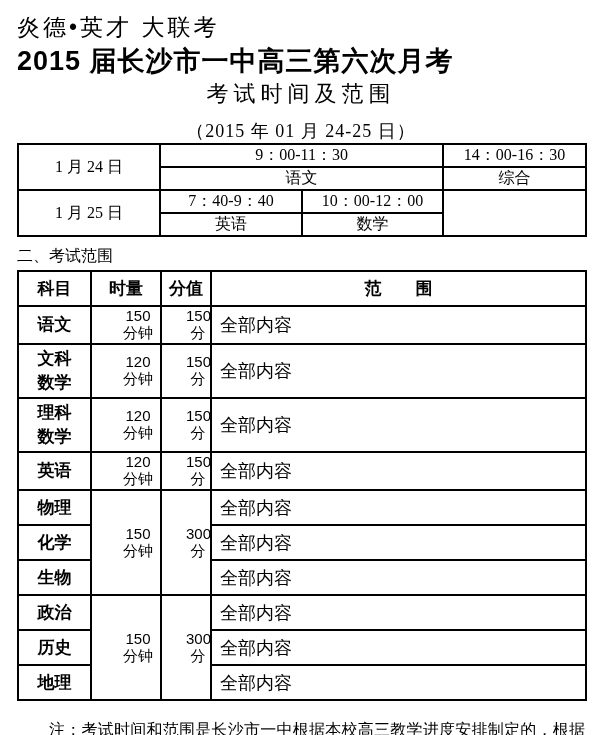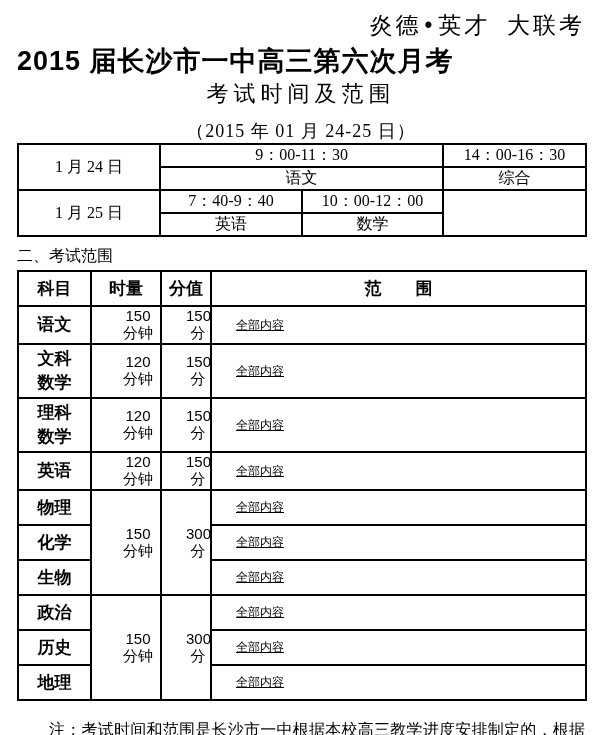--- a/index.html
+++ b/index.html
@@ -6,22 +6,22 @@
   html,body { background:#ffffff; }
   body {
     width:602px; height:735px;
     font-family:"Liberation Serif","DejaVu Serif",serif;
     color:#000;
     overflow:hidden;
   }
   .page { width:602px; padding:12px 17px 0 17px; }
 
   .brand-title {
-    text-align:right; font-size:23px; line-height:30px;
-    letter-spacing:3px; font-family:Liberation Mono, monospace;
+    text-align:left; font-size:23px; line-height:30px;
+    letter-spacing:3px; font-family:Liberation Sans, sans-serif;
   }
   .main-title {
     text-align:left; font-size:27px; line-height:34px; font-weight:bold;
     font-family:"Liberation Sans","DejaVu Sans",sans-serif; letter-spacing:1px;
     margin-top:2px;
   }
   .subtitle {
     text-align:center; font-size:22px; line-height:28px; letter-spacing:5px;
     font-family:Liberation Mono, monospace; margin-top:4px;
   }
@@ -48,21 +48,21 @@
   .scope-table tr.tall td { height:54px; }
   .scope-table .subject {
     font-family:"Liberation Sans","DejaVu Sans",sans-serif;
     font-weight:bold; font-size:17px; white-space:pre-line; line-height:24px;
   }
   .scope-table .hdr {
     font-family:"Liberation Sans","DejaVu Sans",sans-serif;
     font-weight:bold; font-size:17px;
   }
   .scope-table .metric { font-size:15px; font-family:"Liberation Sans","DejaVu Sans",sans-serif;padding-left:24px; }
-  .scope-table .range { text-align:left; padding-left:24px; font-size:12px;text-decoration:underline; }
+  .scope-table .range { text-align:left; padding-left:8px; font-size:18px; }
 
   .note {
     margin-top:15px; width:568px;
     font-family:"Liberation Sans","DejaVu Sans",sans-serif;
     font-size:16px; line-height:27px; text-indent:32px; text-align:justify;
   }
   .note .url { color:#0000cc; text-decoration:underline; word-break:break-all; }
   .note .url-tail { color:#0000cc; text-decoration:none; }
   .note .period { color:#000; }
 </style>

